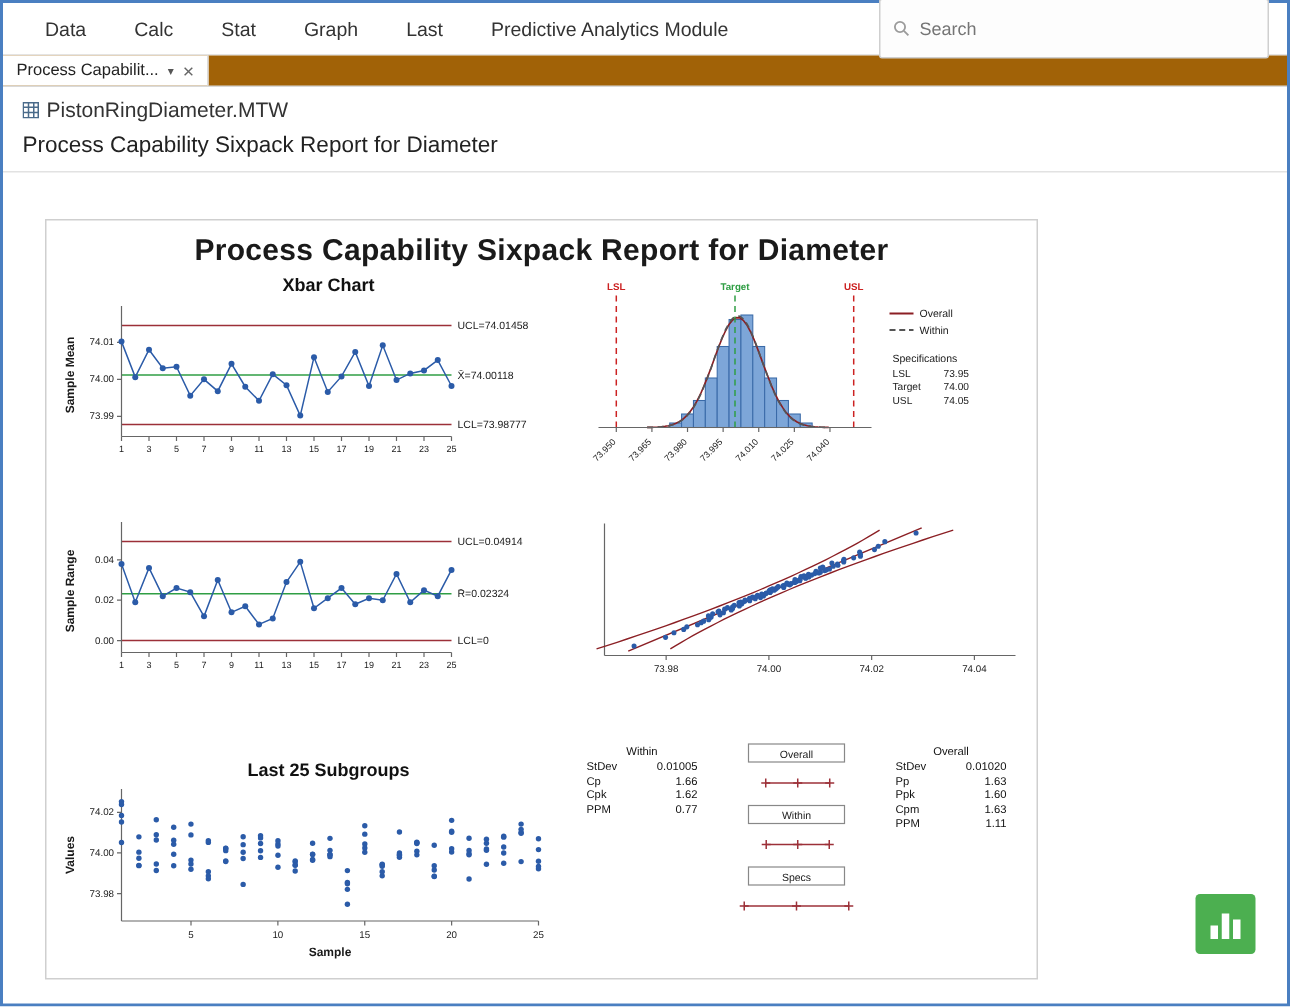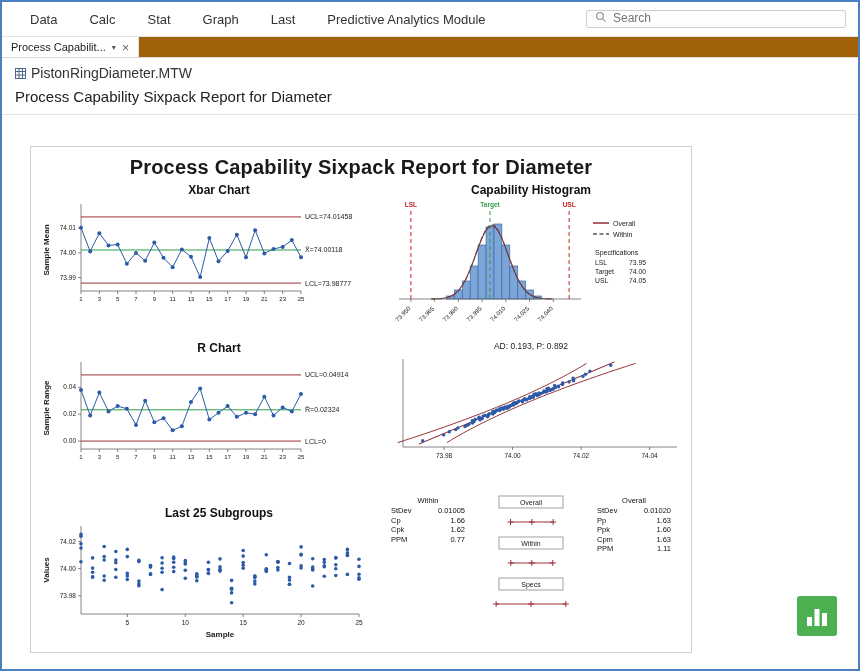--- a/index.html
+++ b/index.html
@@ -2,21 +2,21 @@
 <html><head>
 <meta charset="utf-8">
 <style>
 *{box-sizing:border-box;margin:0;padding:0}
 html,body{width:860px;height:671px}
 body{font-family:"Liberation Sans",sans-serif;background:#fff;position:relative;overflow:hidden}
 .window{position:absolute;inset:0;border:2px solid #4a7fc1;background:#fff}
 .menubar{display:flex;align-items:center;height:35px;padding:0 12px;border-bottom:1px solid #e4e4e4}
 .menu-items{display:flex}
 .menu-item{font-size:13px;color:#333;padding:8px 16px;white-space:nowrap;cursor:default}
-.searchbox{margin-left:auto;display:flex;align-items:flex-start;gap:6px;width:260px;height:18px;border:1px solid #cfcfcf;border-radius:2px;background:#fdfdfd;padding:0 8px}
+.searchbox{margin-left:auto;display:flex;align-items:center;gap:6px;width:260px;height:40px;border:1px solid #cfcfcf;border-radius:2px;background:#fdfdfd;padding:0 8px}
 .searchbox input{flex:1;border:0;outline:0;font-size:12px;font-family:"Liberation Sans",sans-serif;color:#555;background:transparent}
 .tabbar{height:21px;background:#a16207;border-bottom:1px solid #d9d9d9;display:flex;align-items:stretch}
 .tab{display:flex;align-items:center;gap:6px;padding:0 9px;background:#fff;border-right:1px solid #ddd;font-size:11px;color:#222}
 .tab .caret{font-size:8px;color:#555}
 .tab .close{font-size:13px;color:#666;line-height:1}
 .docarea{padding:7px 0 0 13px}
 .ws-row{display:flex;align-items:center;gap:5px;font-size:14px;color:#333}
 .doc-title{font-size:15px;font-weight:400;color:#222;margin:7px 0 9px}
 .doc-sep{border:0;border-top:1px solid #e2e2e2}
 .report{position:absolute;left:28px;top:144px;width:662px;height:507px;border:1px solid #cfcfcf;background:#fff}
@@ -154,21 +154,20 @@
           <circle cx="254.83333333333334" cy="43.0720121283404" r="2" fill="#2b5ba8"></circle>
           <circle cx="264" cy="60.33807799208404" r="2" fill="#2b5ba8"></circle>
           <text x="268" y="22.43548387095757" font-size="7" text-anchor="start" fill="#1a1a1a">UCL=74.01458</text>
           <text x="268" y="55.48766709579019" font-size="7" text-anchor="start" fill="#1a1a1a">X̄=74.00118</text>
           <text x="268" y="88.56451612904243" font-size="7" text-anchor="start" fill="#1a1a1a">LCL=73.98777</text>
           <text x="12" y="53" font-size="8" text-anchor="middle" fill="#1a1a1a" font-weight="bold" transform="rotate(-90 12 53)">Sample Mean</text>
         </svg>
     </section>
 
     <section class="panel p-hist">
-      <h3>Capability Histogram</h3>
       <svg id="svg-hist" viewBox="0 0 312 134" width="312" height="134">
           <rect x="71.47826086956326" y="99" width="7.9130434782530585" height="3" fill="#7da6d8" stroke="#3a6aa8" stroke-width="0.7"></rect>
           <rect x="79.39130434781632" y="93" width="7.913043478275526" height="9" fill="#7da6d8" stroke="#3a6aa8" stroke-width="0.7"></rect>
           <rect x="87.30434782609184" y="84" width="7.913043478253044" height="18" fill="#7da6d8" stroke="#3a6aa8" stroke-width="0.7"></rect>
           <rect x="95.21739130434489" y="69" width="7.9130434782530585" height="33" fill="#7da6d8" stroke="#3a6aa8" stroke-width="0.7"></rect>
           <rect x="103.13043478259794" y="48.00000000000001" width="7.913043478275526" height="53.99999999999999" fill="#7da6d8" stroke="#3a6aa8" stroke-width="0.7"></rect>
           <rect x="111.04347826087347" y="30.000000000000014" width="7.9130434782530585" height="71.99999999999999" fill="#7da6d8" stroke="#3a6aa8" stroke-width="0.7"></rect>
           <rect x="118.95652173912653" y="27" width="7.913043478253044" height="75" fill="#7da6d8" stroke="#3a6aa8" stroke-width="0.7"></rect>
           <rect x="126.86956521737957" y="48.00000000000001" width="7.91304347827554" height="53.99999999999999" fill="#7da6d8" stroke="#3a6aa8" stroke-width="0.7"></rect>
           <rect x="134.7826086956551" y="69" width="7.9130434782530585" height="33" fill="#7da6d8" stroke="#3a6aa8" stroke-width="0.7"></rect>
@@ -206,21 +205,20 @@
           <text x="220" y="68" font-size="6.8" text-anchor="start" fill="#1a1a1a">LSL</text>
           <text x="254" y="68" font-size="6.8" text-anchor="start" fill="#1a1a1a">73.95</text>
           <text x="220" y="77" font-size="6.8" text-anchor="start" fill="#1a1a1a">Target</text>
           <text x="254" y="77" font-size="6.8" text-anchor="start" fill="#1a1a1a">74.00</text>
           <text x="220" y="86" font-size="6.8" text-anchor="start" fill="#1a1a1a">USL</text>
           <text x="254" y="86" font-size="6.8" text-anchor="start" fill="#1a1a1a">74.05</text>
         </svg>
     </section>
 
     <section class="panel p-rchart">
-      <h3>R Chart</h3>
       <svg id="svg-rchart" viewBox="0 0 334 112" width="334" height="112">
           <line x1="44" y1="19.935483870967744" x2="264" y2="19.935483870967744" stroke="#9c3038" stroke-width="1"></line>
           <line x1="44" y1="86.06451612903226" x2="264" y2="86.06451612903226" stroke="#9c3038" stroke-width="1"></line>
           <line x1="44" y1="54.789817112397756" x2="264" y2="54.789817112397756" stroke="#2f9e44" stroke-width="1"></line>
           <line x1="44" y1="7" x2="44" y2="94" stroke="#666" stroke-width="0.8"></line>
           <line x1="44" y1="94" x2="264" y2="94" stroke="#666" stroke-width="0.8"></line>
           <line x1="41" y1="86.06451612903226" x2="44" y2="86.06451612903226" stroke="#666" stroke-width="0.8"></line>
           <text x="39" y="88.06451612903226" font-size="6.5" text-anchor="end" fill="#1a1a1a">0.00</text>
           <line x1="41" y1="59.149973085456956" x2="44" y2="59.149973085456956" stroke="#666" stroke-width="0.8"></line>
           <text x="39" y="61.149973085456956" font-size="6.5" text-anchor="end" fill="#1a1a1a">0.02</text>
@@ -279,21 +277,20 @@
           <circle cx="254.83333333333334" cy="56.45851878109943" r="2" fill="#2b5ba8"></circle>
           <circle cx="264" cy="38.96406580277548" r="2" fill="#2b5ba8"></circle>
           <text x="268" y="22.435483870967744" font-size="7" text-anchor="start" fill="#1a1a1a">UCL=0.04914</text>
           <text x="268" y="57.289817112397756" font-size="7" text-anchor="start" fill="#1a1a1a">R̄=0.02324</text>
           <text x="268" y="88.56451612903226" font-size="7" text-anchor="start" fill="#1a1a1a">LCL=0</text>
           <text x="12" y="53" font-size="8" text-anchor="middle" fill="#1a1a1a" font-weight="bold" transform="rotate(-90 12 53)">Sample Range</text>
         </svg>
     </section>
 
     <section class="panel p-norm">
-      <p class="subtitle">AD: 0.193, P: 0.892</p>
       <svg id="svg-norm" viewBox="0 0 312 112" width="312" height="112">
           <line x1="28" y1="8" x2="28" y2="96" stroke="#666" stroke-width="0.8"></line>
           <line x1="28" y1="96" x2="302" y2="96" stroke="#666" stroke-width="0.8"></line>
           <line x1="69.10000000000244" y1="96" x2="69.10000000000244" y2="99" stroke="#666" stroke-width="0.8"></line>
           <text x="69.10000000000244" y="107" font-size="6.5" text-anchor="middle" fill="#1a1a1a">73.98</text>
           <line x1="137.59999999999027" y1="96" x2="137.59999999999027" y2="99" stroke="#666" stroke-width="0.8"></line>
           <text x="137.59999999999027" y="107" font-size="6.5" text-anchor="middle" fill="#1a1a1a">74.00</text>
           <line x1="206.0999999999781" y1="96" x2="206.0999999999781" y2="99" stroke="#666" stroke-width="0.8"></line>
           <text x="206.0999999999781" y="107" font-size="6.5" text-anchor="middle" fill="#1a1a1a">74.02</text>
           <line x1="274.6000000000146" y1="96" x2="274.6000000000146" y2="99" stroke="#666" stroke-width="0.8"></line>

